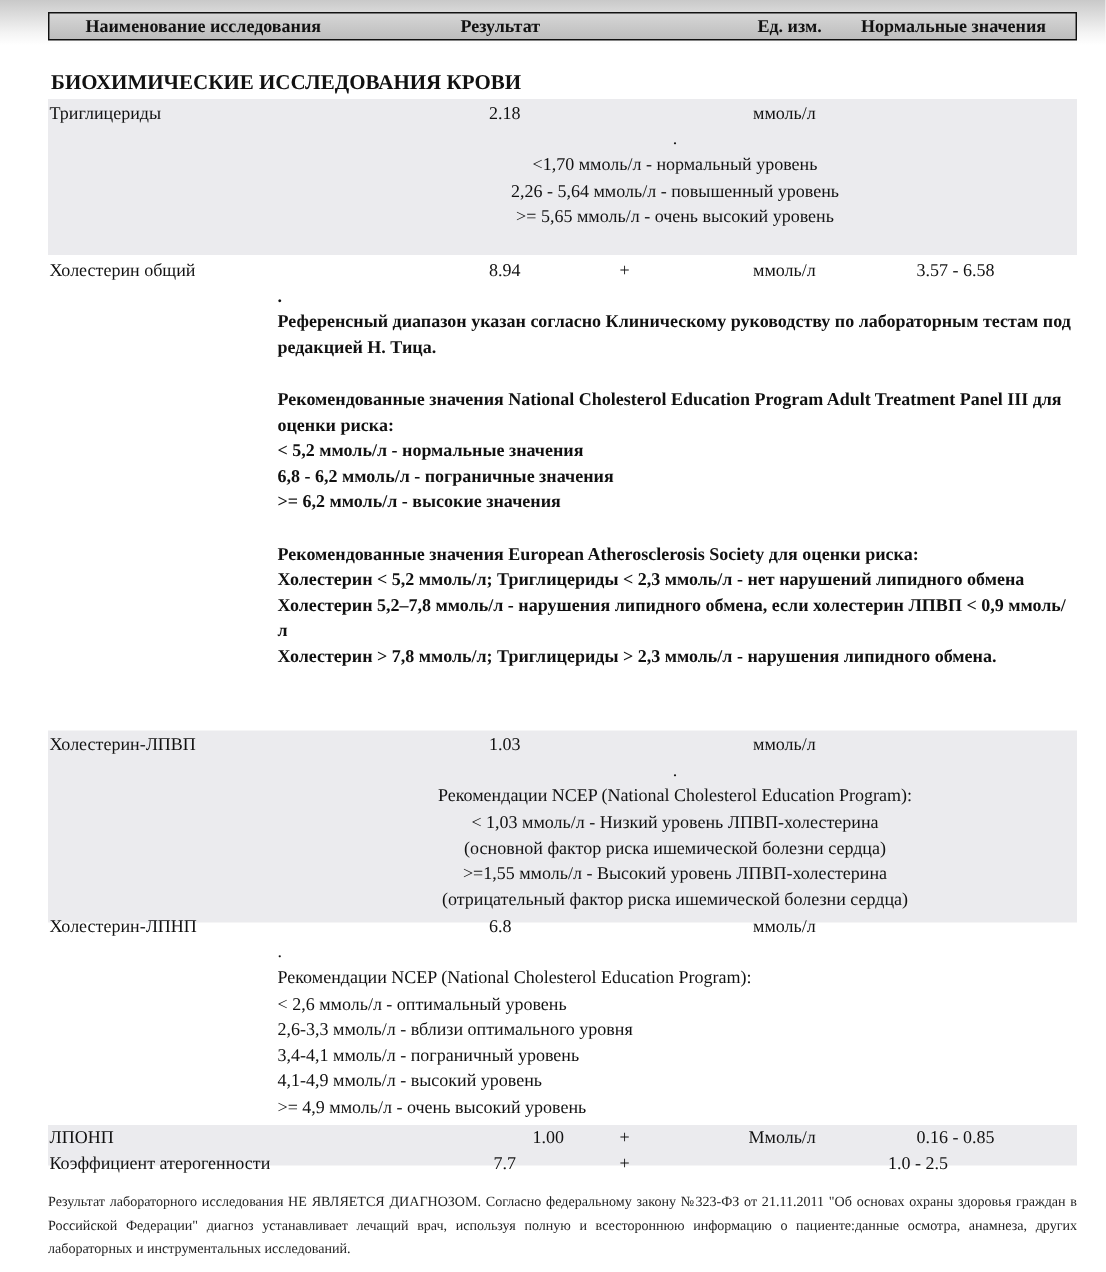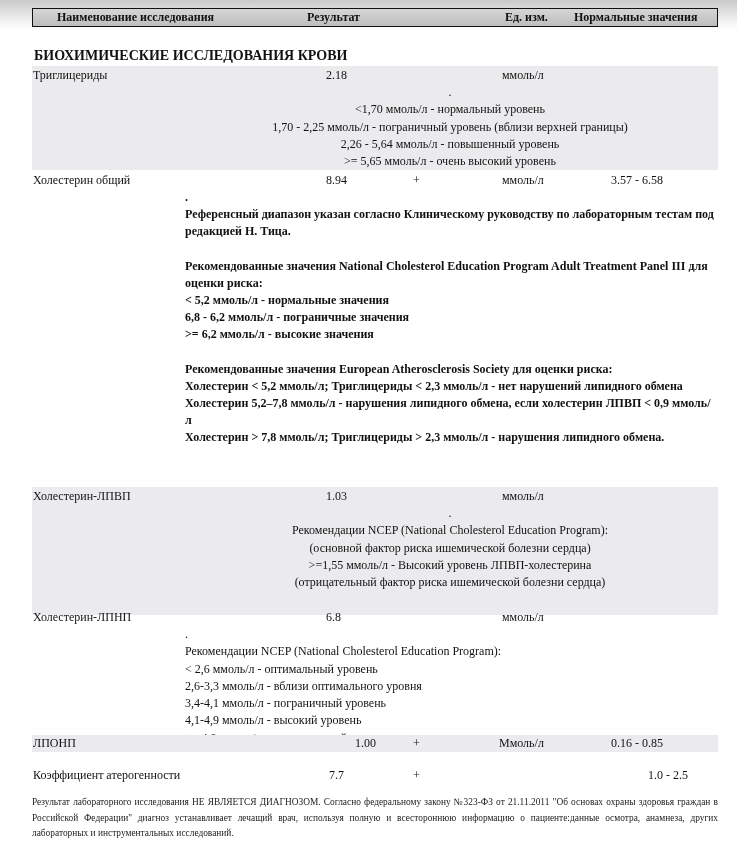--- a/index.html
+++ b/index.html
@@ -42,21 +42,21 @@
       font-size: 12px;
     }
     .row.gray { background: #ebebee; text-align: center; }
     .row .cell { position: absolute; top: 2px; white-space: nowrap; }
     .c-name { left: 1px; }
     .c-val { left: 294px; font-weight: normal; }
     .c-flag { left: 381px; }
     .c-unit { left: 470px; }
     .c-unit2 { left: 467px; }
     .c-norm { left: 579px; }
-    .c-norm2 { left: 616px; }
+    .c-norm2 { left: 560px; }
 
     .notes {
       position: absolute;
       left: 153px;
       top: 20px;
       font-size: 12px;
       line-height: 17.3px;
       width: 530px;
     }
     .notes.bold { font-weight: bold; line-height: 17.2px; }
@@ -84,21 +84,20 @@
 
 <div class="section-title">БИОХИМИЧЕСКИЕ ИССЛЕДОВАНИЯ КРОВИ</div>
 
 <div class="row gray" style="top:66px;height:104px;">
   <span class="cell c-name">Триглицериды</span>
   <span class="cell c-val">2.18</span>
   <span class="cell c-unit">ммоль/л</span>
   <div class="notes" style="top:18px;">
     <div>.</div>
     <div>&lt;1,70 ммоль/л - нормальный уровень</div>
-    <div>1,70 - 2,25 ммоль/л - пограничный уровень (вблизи верхней границы)</div>
     <div>2,26 - 5,64 ммоль/л - повышенный уровень</div>
     <div>&gt;= 5,65 ммоль/л - очень высокий уровень</div>
   </div>
 </div>
 
 <div class="row" style="top:171px;height:316px;">
   <span class="cell c-name">Холестерин общий</span>
   <span class="cell c-val">8.94</span>
   <span class="cell c-flag">+</span>
   <span class="cell c-unit">ммоль/л</span>
@@ -119,20 +118,21 @@
   </div>
 </div>
 
 <div class="row gray" style="top:487px;height:128px;">
   <span class="cell c-name">Холестерин-ЛПВП</span>
   <span class="cell c-val">1.03</span>
   <span class="cell c-unit">ммоль/л</span>
   <div class="notes" style="top:18px;">
     <div>.</div>
     <div>Рекомендации NCEP (National Cholesterol Education Program):</div>
+    <div>&lt; 1,03 ммоль/л - Низкий уровень ЛПВП-холестерина</div>
     <div>(основной фактор риска ишемической болезни сердца)</div>
     <div>&gt;=1,55 ммоль/л - Высокий уровень ЛПВП-холестерина</div>
     <div>(отрицательный фактор риска ишемической болезни сердца)</div>
   </div>
 </div>
 
 <div class="row" style="top:608px;height:122px;">
   <span class="cell c-name">Холестерин-ЛПНП</span>
   <span class="cell c-val">6.8</span>
   <span class="cell c-unit">ммоль/л</span>
@@ -140,21 +140,21 @@
     <div>.</div>
     <div>Рекомендации NCEP (National Cholesterol Education Program):</div>
     <div>&lt; 2,6 ммоль/л - оптимальный уровень</div>
     <div>2,6-3,3 ммоль/л - вблизи оптимального уровня</div>
     <div>3,4-4,1 ммоль/л - пограничный уровень</div>
     <div>4,1-4,9 ммоль/л - высокий уровень</div>
     <div>&gt;= 4,9 ммоль/л - очень высокий уровень</div>
   </div>
 </div>
 
-<div class="row gray" style="top:735px;height:17px;">
+<div class="row gray" style="top:750px;height:27px;">
   <span class="cell c-name" style="top:1px;">ЛПОНП</span>
   <span class="cell c-val" style="top:1px;margin-left:29px;">1.00</span>
   <span class="cell c-flag" style="top:1px;">+</span>
   <span class="cell c-unit2" style="top:1px;">Ммоль/л</span>
   <span class="cell c-norm" style="top:1px;">0.16 - 0.85</span>
 </div>
 
 <div class="row" style="top:767px;height:17px;">
   <span class="cell c-name" style="top:1px;">Коэффициент атерогенности</span>
   <span class="cell c-val" style="top:1px;left:297px;">7.7</span>

